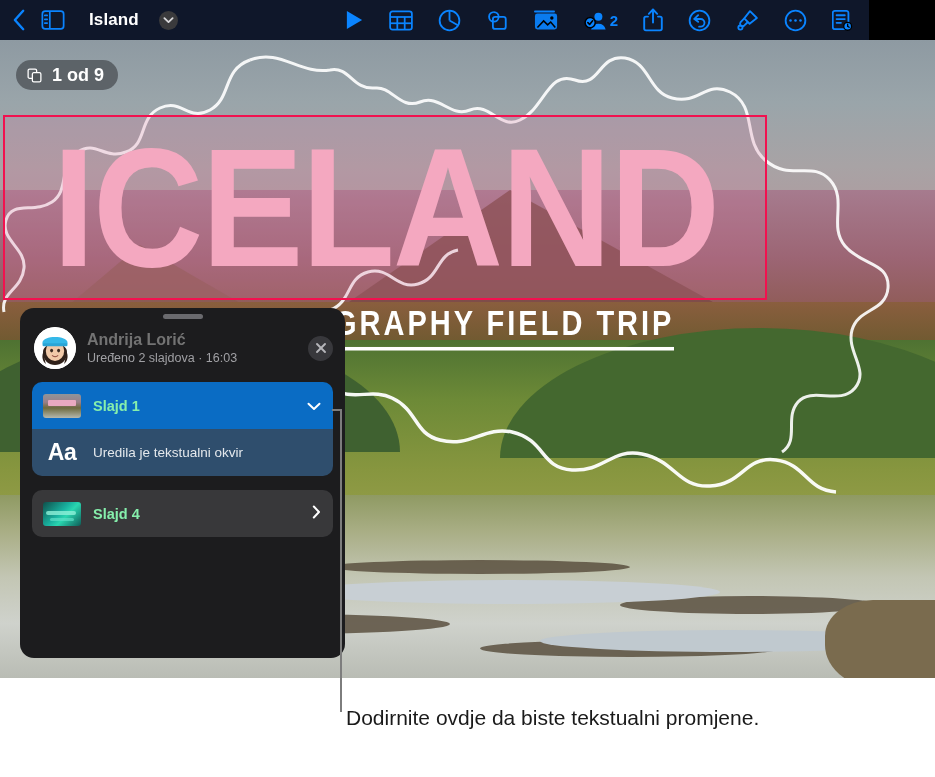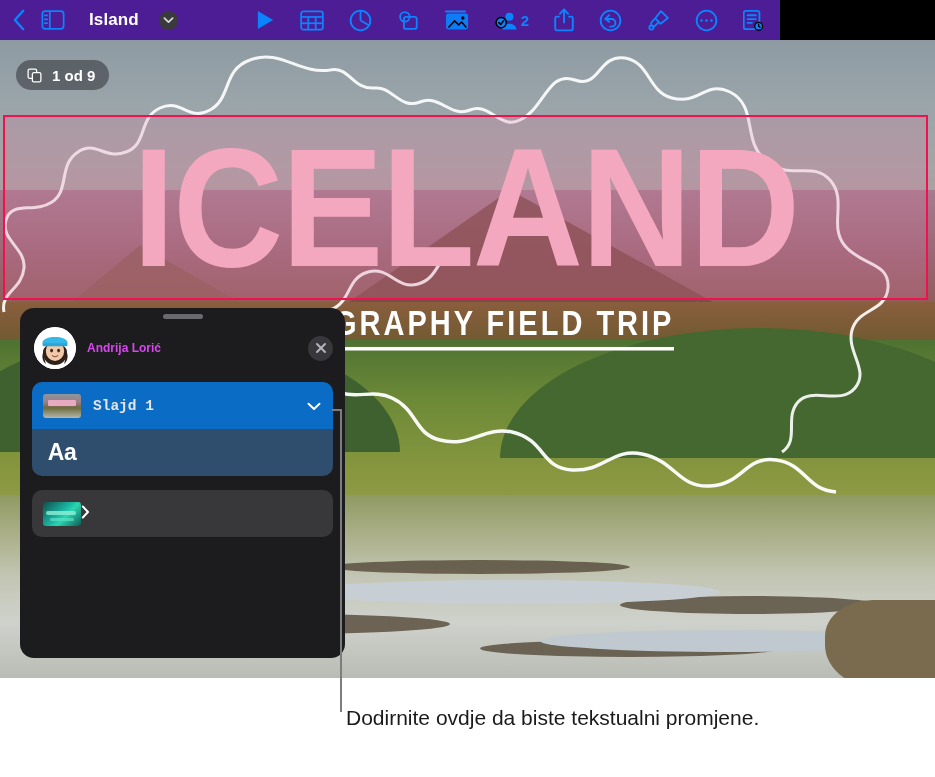--- a/index.html
+++ b/index.html
@@ -22,23 +22,23 @@
     width: 935px;
     height: 678px;
     overflow: hidden;
     background: #000;
   }
 
   
   #toolbar {
     position: absolute;
     left: 0; top: 0;
-    width: 780px;
+    width: 869px;
     height: 40px;
-    background: #4c1d95;
+    background: #0f172a;
     display: flex;
     align-items: center;
     z-index: 40;
   }
   .tb-left {
     display: flex;
     align-items: center;
     gap: 14px;
     padding-left: 12px;
   }
@@ -173,21 +173,21 @@
   .map-outline {
     position: absolute; left: 0; top: 0; width: 935px; height: 638px;
     pointer-events: none;
   }
 
   
   #titlebox {
     position: absolute;
     left: 3px;
     top: 75px;
-    width: 925px;
+    width: 764px;
     height: 185px;
     border: 2px solid #f2114f;
     box-sizing: border-box;
     background: rgba(212, 120, 160, 0.22);
     display: flex;
     align-items: center;
     justify-content: center;
     z-index: 12;
   }
   .title-text {
@@ -231,21 +231,21 @@
     padding: 0 14px 0 10px;
     border-radius: 15px;
     background: rgba(80, 86, 90, 0.82);
     display: flex;
     align-items: center;
     gap: 9px;
     z-index: 20;
   }
   #slide-badge .lbl {
     color: #ffffff;
-    font-size: 15px;
+    font-size: 18px;
     font-weight: bold;
     text-align: center;
   }
 
   
   #panel {
     position: absolute;
     left: 20px;
     top: 308px;
     width: 325px;
@@ -269,22 +269,22 @@
   .avatar {
     width: 42px; height: 42px;
     border-radius: 50%;
     background: #ffffff;
     position: relative;
     overflow: hidden;
     flex: 0 0 auto;
   }
   .head-txt { margin-left: 11px; flex: 1 1 auto; min-width: 0; }
   .person-name {
-    color: #d946ef;
-    font-size: 12px;
+    color: #737373;
+    font-size: 16px;
     font-weight: bold;
     line-height: 19px;
   }
   .person-sub {
     color: #a0a0a4;
     font-size: 12.5px;
     line-height: 17px;
     margin-top: 1px;
   }
   .close-btn {
@@ -332,26 +332,25 @@
   .thumb4 .streak {
     position: absolute; left: 3px; top: 9px; width: 30px; height: 4px;
     background: #8ff0d8; opacity: .8; border-radius: 2px;
   }
   .thumb4 .streak2 {
     position: absolute; left: 7px; top: 16px; width: 24px; height: 3px;
     background: #5fe0c8; opacity: .7; border-radius: 2px;
   }
 
   .row-label {
-    color: #e5e5e5;
+    color: #86efac;
     font-size: 14.5px;
     font-weight: bold;
     margin-left: 12px;
     flex: 1 1 auto;
-    font-family: Liberation Mono, monospace;
   }
   .aa-icon {
     color: #ffffff;
     font-size: 23px;
     font-weight: bold;
     width: 38px;
     text-align: center;
     flex: 0 0 auto;
     letter-spacing: -0.5px;
   }
@@ -574,20 +573,21 @@
           <rect x="8.5" y="16.2" width="25" height="3.1" rx="1.4" fill="#2aa5d6"></rect>
           <ellipse cx="17.6" cy="23.6" rx="1.5" ry="1.8" fill="#3a2a20"></ellipse>
           <ellipse cx="24.6" cy="23.6" rx="1.5" ry="1.8" fill="#3a2a20"></ellipse>
           <path d="M18.4,28.6 q2.7,2.2 5.4,0" stroke="#9a5a4a" stroke-width="1.2" fill="none" stroke-linecap="round"></path>
           <path d="M9,26 C7.5,30 9,35 12,37 C10,31 10.5,28 11.5,25 Z" fill="#2f2019"></path>
           <path d="M33,26 C34.5,30 33,35 30,37 C32,31 31.5,28 30.5,25 Z" fill="#2f2019"></path>
         </svg>
       </div>
       <div class="head-txt">
         <div class="person-name">Andrija Lorić</div>
+        <div class="person-sub">Uređeno 2 slajdova · 16:03</div>
       </div>
       <div class="close-btn">
         <svg width="12" height="12" viewBox="0 0 12 12" stroke="#b6b6ba" stroke-width="1.9" stroke-linecap="round">
           <line x1="2" y1="2" x2="10" y2="10"></line>
           <line x1="10" y1="2" x2="2" y2="10"></line>
         </svg>
       </div>
     </div>
 
     <div class="card first">
@@ -597,29 +597,31 @@
         </div>
         <div class="row-label">Slajd 1</div>
         <span class="chev">
           <svg width="14" height="9" viewBox="0 0 14 9" fill="none" stroke="#ffffff" stroke-width="2" stroke-linecap="round" stroke-linejoin="round">
             <polyline points="1.5,1.8 7,7 12.5,1.8"></polyline>
           </svg>
         </span>
       </div>
       <div class="row sub">
         <div class="aa-icon">Aa</div>
+        <div class="sub-label">Uredila je tekstualni okvir</div>
       </div>
     </div>
 
     <div class="card second">
       <div class="row plain">
         <div class="thumb thumb4">
           <div class="streak"></div>
           <div class="streak2"></div>
         </div>
+        <div class="row-label">Slajd 4</div>
         <span class="chev">
           <svg width="9" height="14" viewBox="0 0 9 14" fill="none" stroke="#ffffff" stroke-width="2" stroke-linecap="round" stroke-linejoin="round">
             <polyline points="1.8,1.5 7,7 1.8,12.5"></polyline>
           </svg>
         </span>
       </div>
     </div>
   </div>
 </div>
 

